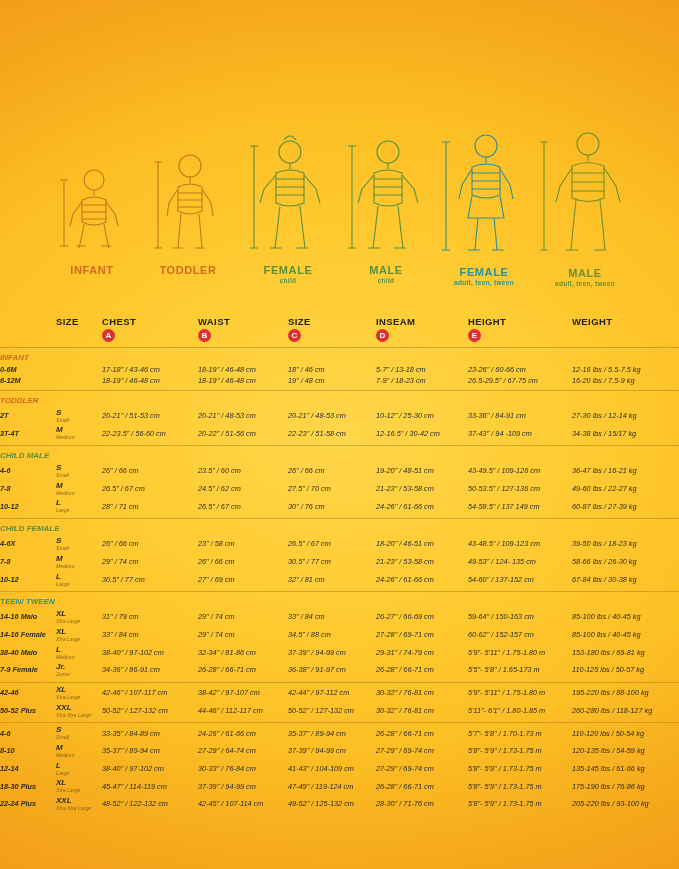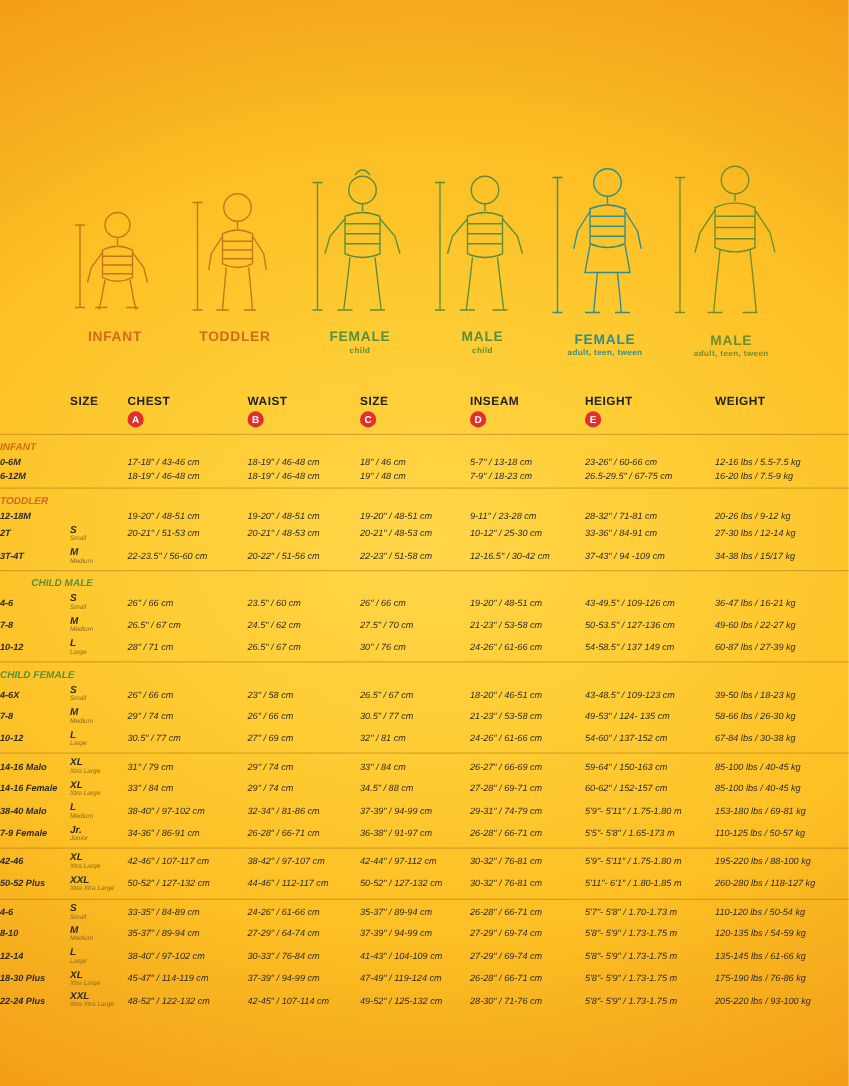--- a/index.html
+++ b/index.html
@@ -85,21 +85,21 @@
   }
   .grp td{
     font-style:italic;
     font-weight:bold;
     font-size:8px;
     padding-top:4px;
     padding-bottom:1px;
   }
   .g-infant{color:#d2691e;}
   .g-toddler{color:#d2691e;}
-  .g-childmale{color:#5a8f3d;padding-left:25px;}
+  .g-childmale{color:#5a8f3d;}
   .g-childfemale{color:#5a8f3d;}
   .g-teen{color:#2f8f8f;}
   .g-adultmale{color:#6f8f2f;}
   .g-adultfemale{color:#6f8f2f;}
 
   tbody td{
     font-style:italic;
     font-size:7.3px;
     padding:1.1px 2px 1.1px 0;
     line-height:1.25;
@@ -291,30 +291,20 @@
           <tr class="rowpad">
             <td colspan="8"></td>
           </tr>
           <tr class="sep">
             <td colspan="8"></td>
           </tr>
           <tr class="grp">
             <td colspan="8" class="g-toddler">TODDLER</td>
           </tr>
           <tr>
-            <td class="cat">12-18M</td>
-            <td class="size"></td>
-            <td>19-20" / 48-51 cm</td>
-            <td>19-20" / 48-51 cm</td>
-            <td>19-20" / 48-51 cm</td>
-            <td>9-11" / 23-28 cm</td>
-            <td>28-32" / 71-81 cm</td>
-            <td>20-26 lbs / 9-12 kg</td>
-          </tr>
-          <tr>
             <td class="cat">2T</td>
             <td class="size"><span class="sz-letter">S</span><span class="sz-word">Small</span></td>
             <td>20-21" / 51-53 cm</td>
             <td>20-21" / 48-53 cm</td>
             <td>20-21" / 48-53 cm</td>
             <td>10-12" / 25-30 cm</td>
             <td>33-36" / 84-91 cm</td>
             <td>27-30 lbs / 12-14 kg</td>
           </tr>
           <tr>
@@ -404,20 +394,23 @@
             <td>24-26" / 61-66 cm</td>
             <td>54-60" / 137-152 cm</td>
             <td>67-84 lbs / 30-38 kg</td>
           </tr>
           <tr class="rowpad">
             <td colspan="8"></td>
           </tr>
           <tr class="sep">
             <td colspan="8"></td>
           </tr>
+          <tr class="grp">
+            <td colspan="8" class="g-teen">TEEN/ TWEEN</td>
+          </tr>
           <tr>
             <td class="cat">14-16 Malo</td>
             <td class="size"><span class="sz-letter">XL</span><span class="sz-word">Xtra Large</span></td>
             <td>31" / 79 cm</td>
             <td>29" / 74 cm</td>
             <td>33" / 84 cm</td>
             <td>26-27" / 66-69 cm</td>
             <td>59-64" / 150-163 cm</td>
             <td>85-100 lbs / 40-45 kg</td>
           </tr>

